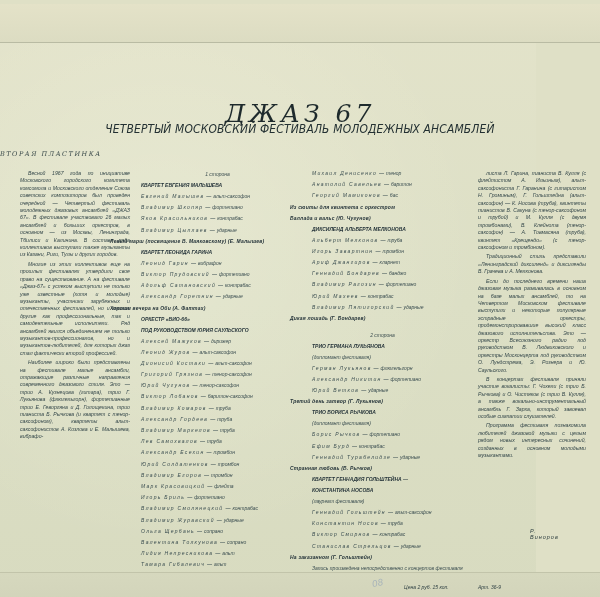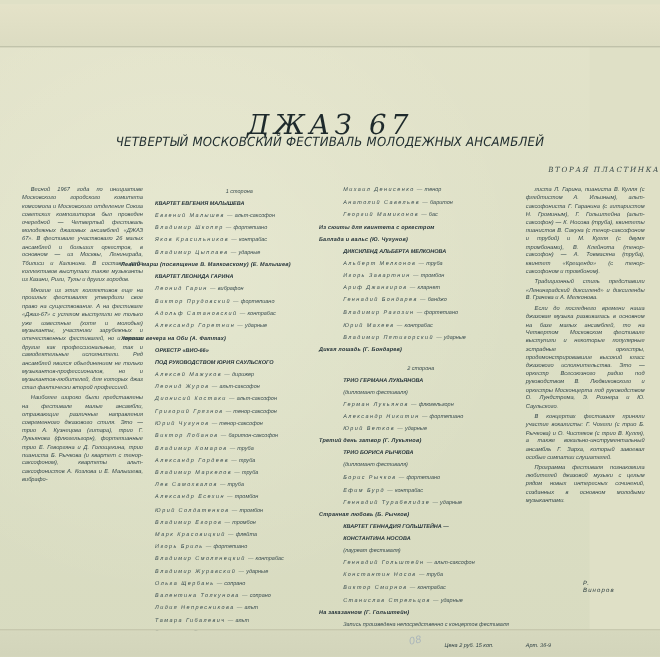--- a/index.html
+++ b/index.html
@@ -31,21 +31,21 @@
     position: absolute; left: 0; top: 78px; width: 600px; text-align: center;
     font-family: "DejaVu Serif", serif; font-size: 25px; letter-spacing: 4px;
     color: #1e2a2c; font-weight: normal;
   }
   .subtitle {
     position: absolute; left: 0; top: 118px; width: 600px; text-align: center;
     font-family: "DejaVu Sans", sans-serif; font-size: 11.5px; letter-spacing: 0.2px;
     color: #233032; transform: scaleX(0.93);
   }
   .subtitle2 {
-    position: absolute; left: 0; top: 146px; width: 600px; text-align: right;
+    position: absolute; left: 0; top: 146px; width: 600px; text-align: left;
     font-family: "DejaVu Serif", serif; font-size: 6.5px; letter-spacing: 1.5px;
     color: #3a4a4a;
   }
   .col {
     position: absolute; font-size: 5.2px; line-height: 7.4px; color: #34474a;
   }
   .col-intro { left: 20px; top: 166px; width: 110px; text-align: justify; }
   .col-intro p, .col-right p { margin: 0; text-indent: 8px; }
   .col-right { left: 478px; top: 166px; width: 108px; text-align: justify; }
   .col-right p + p, .col-intro p + p { margin-top: 2px; }

